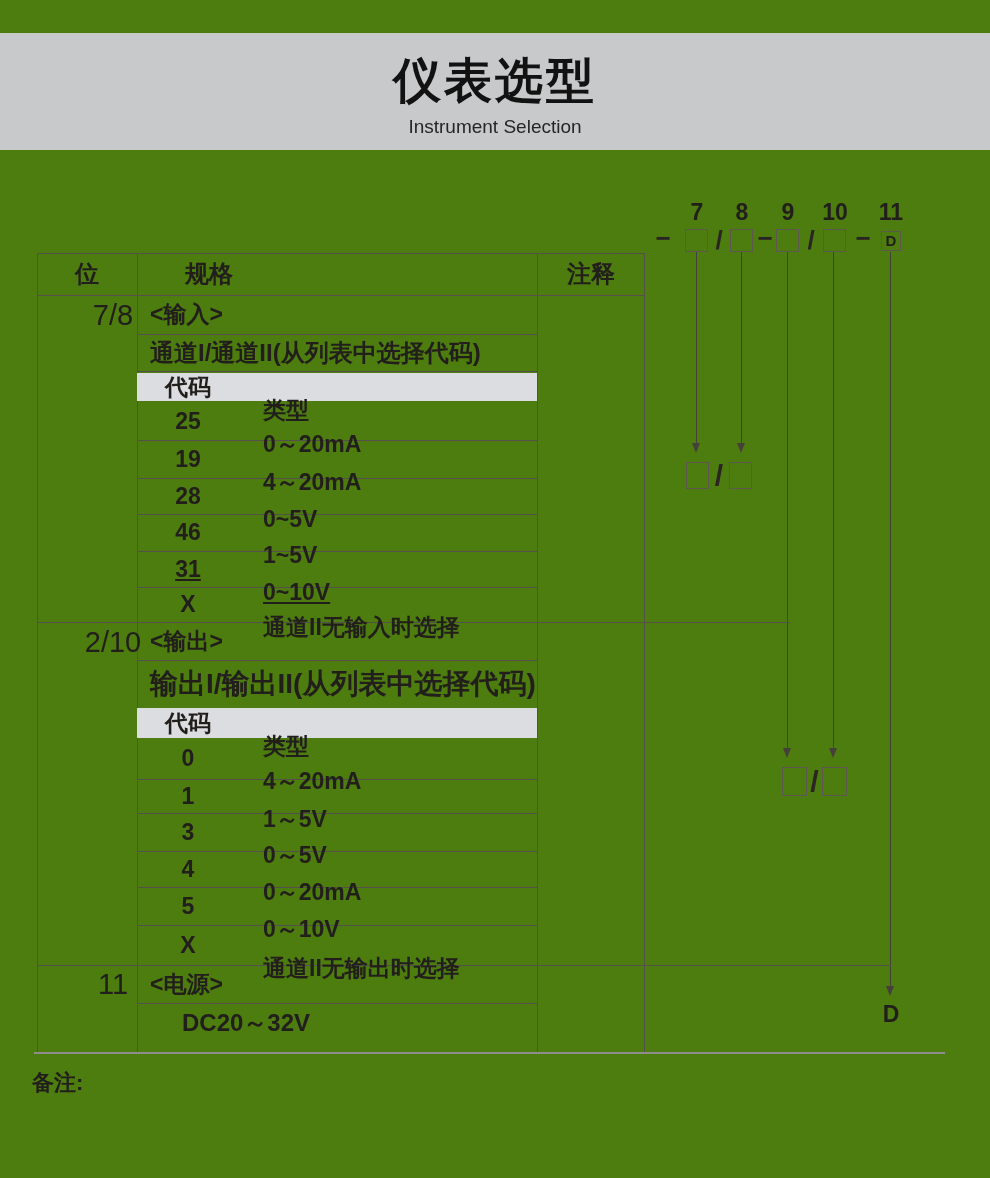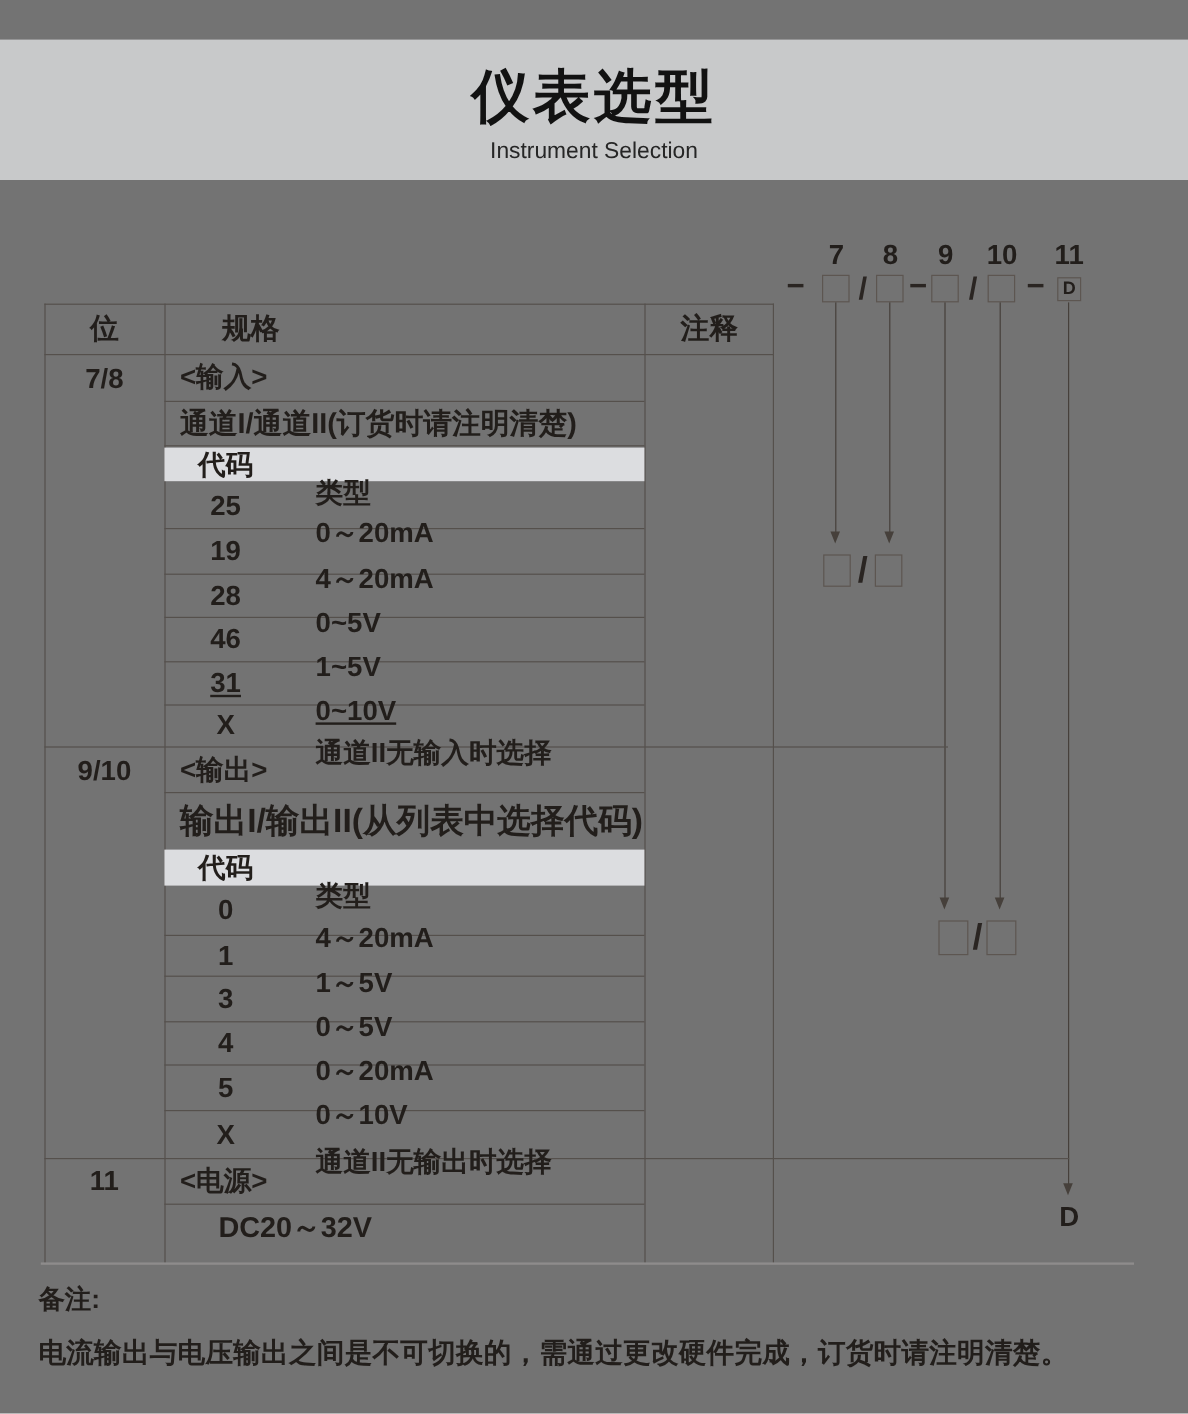--- a/index.html
+++ b/index.html
@@ -1,37 +1,37 @@
 <!DOCTYPE html>
 <html><head>
 <meta charset="utf-8">
 <style>
   html,body{margin:0;padding:0;background:#e9e9ea;}
-  .screen{position:relative;width:990px;height:1178px;background:#737373;
+  .screen{position:relative;width:990px;height:1178px;background:#4d7c0f;
           font-family:"Liberation Sans",sans-serif;overflow:hidden;color:#221e1b;}
   
   .title-band{position:absolute;left:0;top:33px;width:990px;height:117px;background:#c8c9ca;text-align:center;}
   .title{font-size:48px;font-weight:700;letter-spacing:3px;padding-top:16px;color:#121212;}
   .subtitle{font-size:19px;font-weight:400;margin-top:3px;color:#262626;}
   .model-band{position:absolute;left:33px;top:227px;width:612px;height:26px;background:#d8d8d8;
               display:flex;justify-content:space-between;align-items:center;}
   .model-band .fam{font-size:21px;font-weight:700;padding-left:7px;}
   .model-band .mod{font-size:24px;font-weight:700;padding-right:1px;letter-spacing:0.5px;}
   
   .hl{position:absolute;background:#55504c;height:1px;}
   .vl{position:absolute;background:#55504c;width:1px;}
   .al{position:absolute;background:#46403b;width:1px;}
   .box{position:absolute;border:1.5px solid #5d5651;box-sizing:border-box;background:transparent;}
   .arr{position:absolute;width:0;height:0;border-left:4px solid transparent;border-right:4px solid transparent;
        border-top:10px solid #46403b;}
   .sym{position:absolute;font-weight:700;color:#2a2522;text-align:center;}
   .dg{position:absolute;top:199px;width:26px;text-align:center;font-weight:700;font-size:23px;}
   
   .pos{position:absolute;left:37px;width:100px;display:flex;justify-content:center;align-items:center;
-       font-weight:700;font-size:23px;}
+       font-weight:400;font-size:29px;padding-left:26px;}
   .srow{position:absolute;left:137px;width:400px;display:flex;align-items:center;
         padding-left:13px;box-sizing:border-box;font-weight:700;font-size:23px;white-space:nowrap;}
   .crow{position:absolute;left:137px;width:400px;display:flex;align-items:center;
         font-weight:700;font-size:23px;white-space:nowrap;}
   .crow .code{flex:none;width:46px;margin-left:28px;text-align:center;}
   .crow .typ{flex:none;margin-left:52px;margin-top:46px;}
   .band{position:absolute;left:137px;width:400px;background:#dcdde0;}
   .hdr{position:absolute;display:flex;align-items:center;font-weight:700;font-size:24px;}
   .note-label{position:absolute;left:32px;top:1068px;font-size:22px;font-weight:700;}
   .note-body{position:absolute;left:32px;top:1112px;font-size:23px;font-weight:700;letter-spacing:0.2px;white-space:nowrap;}
@@ -118,21 +118,21 @@
 
   <div class="band" style="top:373px;height:28px;"></div>
   <div class="band" style="top:708px;height:30px;"></div>
 
   <div class="hdr" style="left:37px;top:253px;width:100px;height:42px;justify-content:center;">位</div>
   <div class="hdr" style="left:185px;top:253px;height:42px;">规格</div>
   <div class="hdr" style="left:537px;top:253px;width:108px;height:42px;justify-content:center;">注释</div>
 
   <div class="pos" style="top:295px;height:40px;">7/8</div>
   <div class="srow" style="top:295px;height:39px;">&lt;输入&gt;</div>
-  <div class="srow" style="top:334px;height:37px;font-size:24px;">通道I/通道II(订货时请注明清楚)</div>
+  <div class="srow" style="top:334px;height:37px;font-size:24px;">通道I/通道II(从列表中选择代码)</div>
   <div class="crow" style="top:373px;height:28px;">
     <span class="code">代码</span>
     <span class="typ">类型</span>
   </div>
   <div class="crow" style="top:402px;height:38px;">
     <span class="code">25</span>
     <span class="typ">0～20mA</span>
   </div>
   <div class="crow" style="top:440px;height:38px;">
     <span class="code">19</span>
@@ -148,21 +148,21 @@
   </div>
   <div class="crow" style="top:551px;height:36px;text-decoration:underline;">
     <span class="code">31</span>
     <span class="typ">0~10V</span>
   </div>
   <div class="crow" style="top:587px;height:35px;">
     <span class="code">X</span>
     <span class="typ">通道II无输入时选择</span>
   </div>
 
-  <div class="pos" style="top:622px;height:40px;">9/10</div>
+  <div class="pos" style="top:622px;height:40px;">2/10</div>
   <div class="srow" style="top:622px;height:38px;">&lt;输出&gt;</div>
   <div class="srow" style="top:660px;height:47px;font-size:28px;">输出I/输出II(从列表中选择代码)</div>
   <div class="crow" style="top:708px;height:30px;">
     <span class="code">代码</span>
     <span class="typ">类型</span>
   </div>
   <div class="crow" style="top:738px;height:41px;">
     <span class="code">0</span>
     <span class="typ">4～20mA</span>
   </div>
@@ -185,15 +185,14 @@
   <div class="crow" style="top:925px;height:40px;">
     <span class="code">X</span>
     <span class="typ">通道II无输出时选择</span>
   </div>
 
   <div class="pos" style="top:966px;height:37px;">11</div>
   <div class="srow" style="top:966px;height:37px;">&lt;电源&gt;</div>
   <div class="srow" style="top:1003px;height:40px;font-size:24px;padding-left:45px;">DC20～32V</div>
 
   <div class="note-label">备注:</div>
-  <div class="note-body">电流输出与电压输出之间是不可切换的，需通过更改硬件完成，订货时请注明清楚。</div>
 
 </div>
 
 </body></html>

